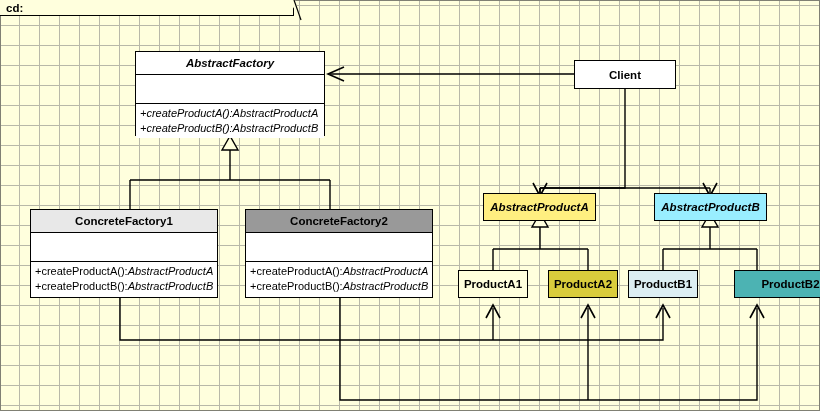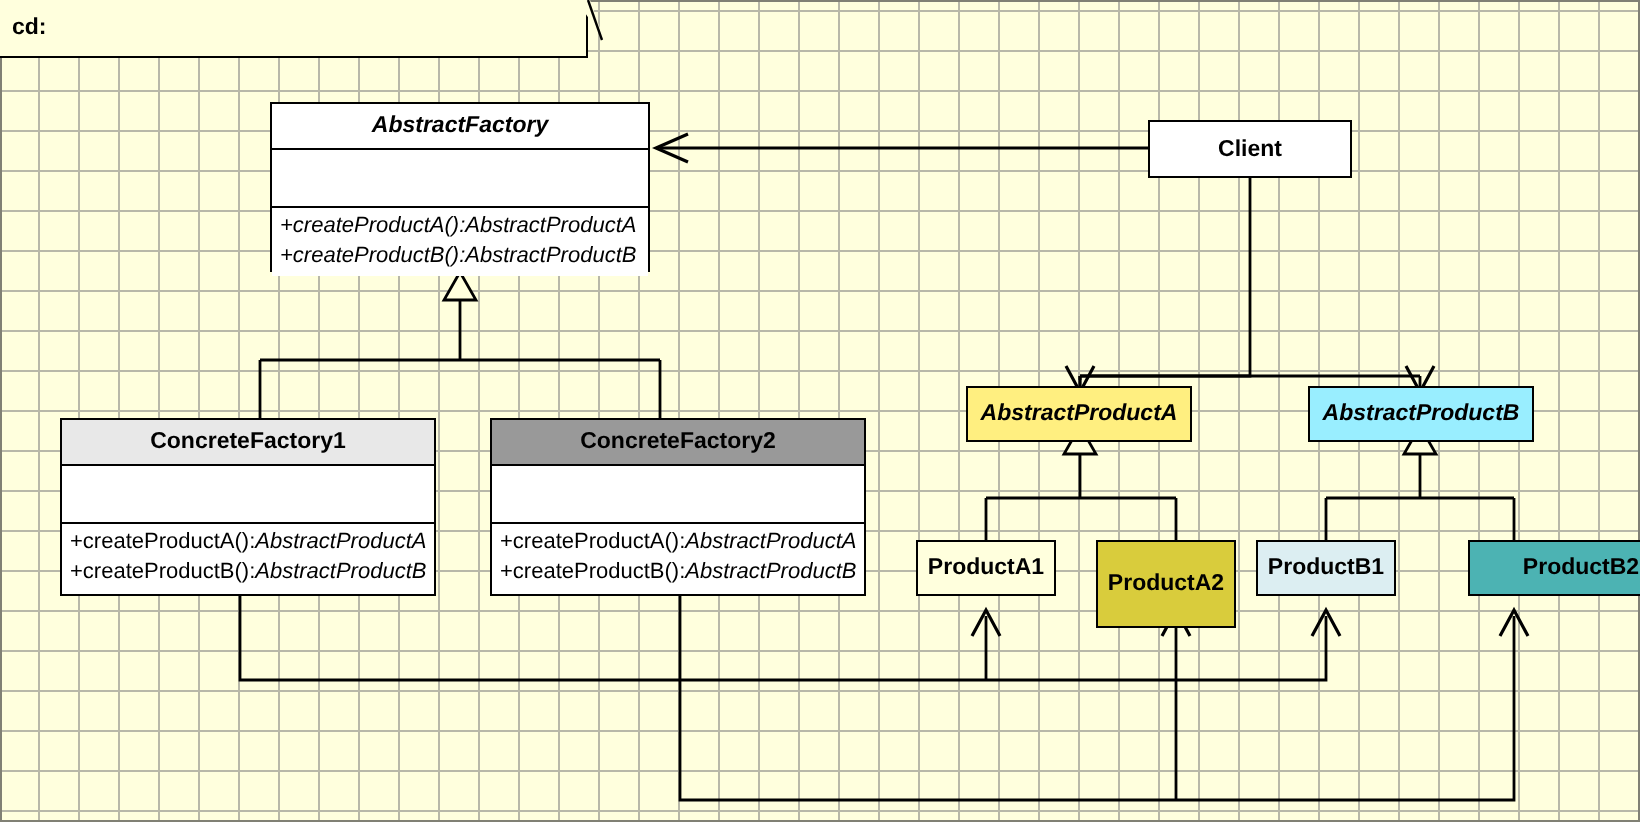--- a/index.html
+++ b/index.html
@@ -27,21 +27,21 @@
     left: 0; top: 0;
     width: 820px; height: 411px;
     border: 1px solid #808074;
     box-sizing: border-box;
     pointer-events: none;
   }
   #title-tab {
     position: absolute;
     left: 0; top: 0;
     width: 294px;
-    height: 29px;
+    height: 16px;
     background: #ffffdd;
     border-right: 1px solid #000;
     border-bottom: 1px solid #000;
     box-sizing: border-box;
     display: flex;
     align-items: center;
     padding-left: 6px;
     white-space: nowrap;
     z-index: 6;
   }
@@ -254,21 +254,21 @@
   </div>
 
   <div class="simplebox abstract" style="left:654px; top:193px; width:113px; height:28px; background:#99eeff;">
     <span>AbstractProductB</span>
   </div>
 
   <div class="simplebox" style="left:458px; top:270px; width:70px; height:28px; background:#ffffdd;">
     <span>ProductA1</span>
   </div>
 
-  <div class="simplebox" style="left:548px; top:270px; width:70px; height:44px; background:#d9cc3c;">
+  <div class="simplebox" style="left:548px; top:270px; width:70px; height:28px; background:#d9cc3c;">
     <span>ProductA2</span>
   </div>
 
   <div class="simplebox" style="left:628px; top:270px; width:70px; height:28px; background:#dceef2;">
     <span>ProductB1</span>
   </div>
 
   <div class="simplebox" style="left:734px; top:270px; width:94px; height:28px; background:#4cb3b3;padding-left:19px;">
     <span>ProductB2</span>
   </div>

